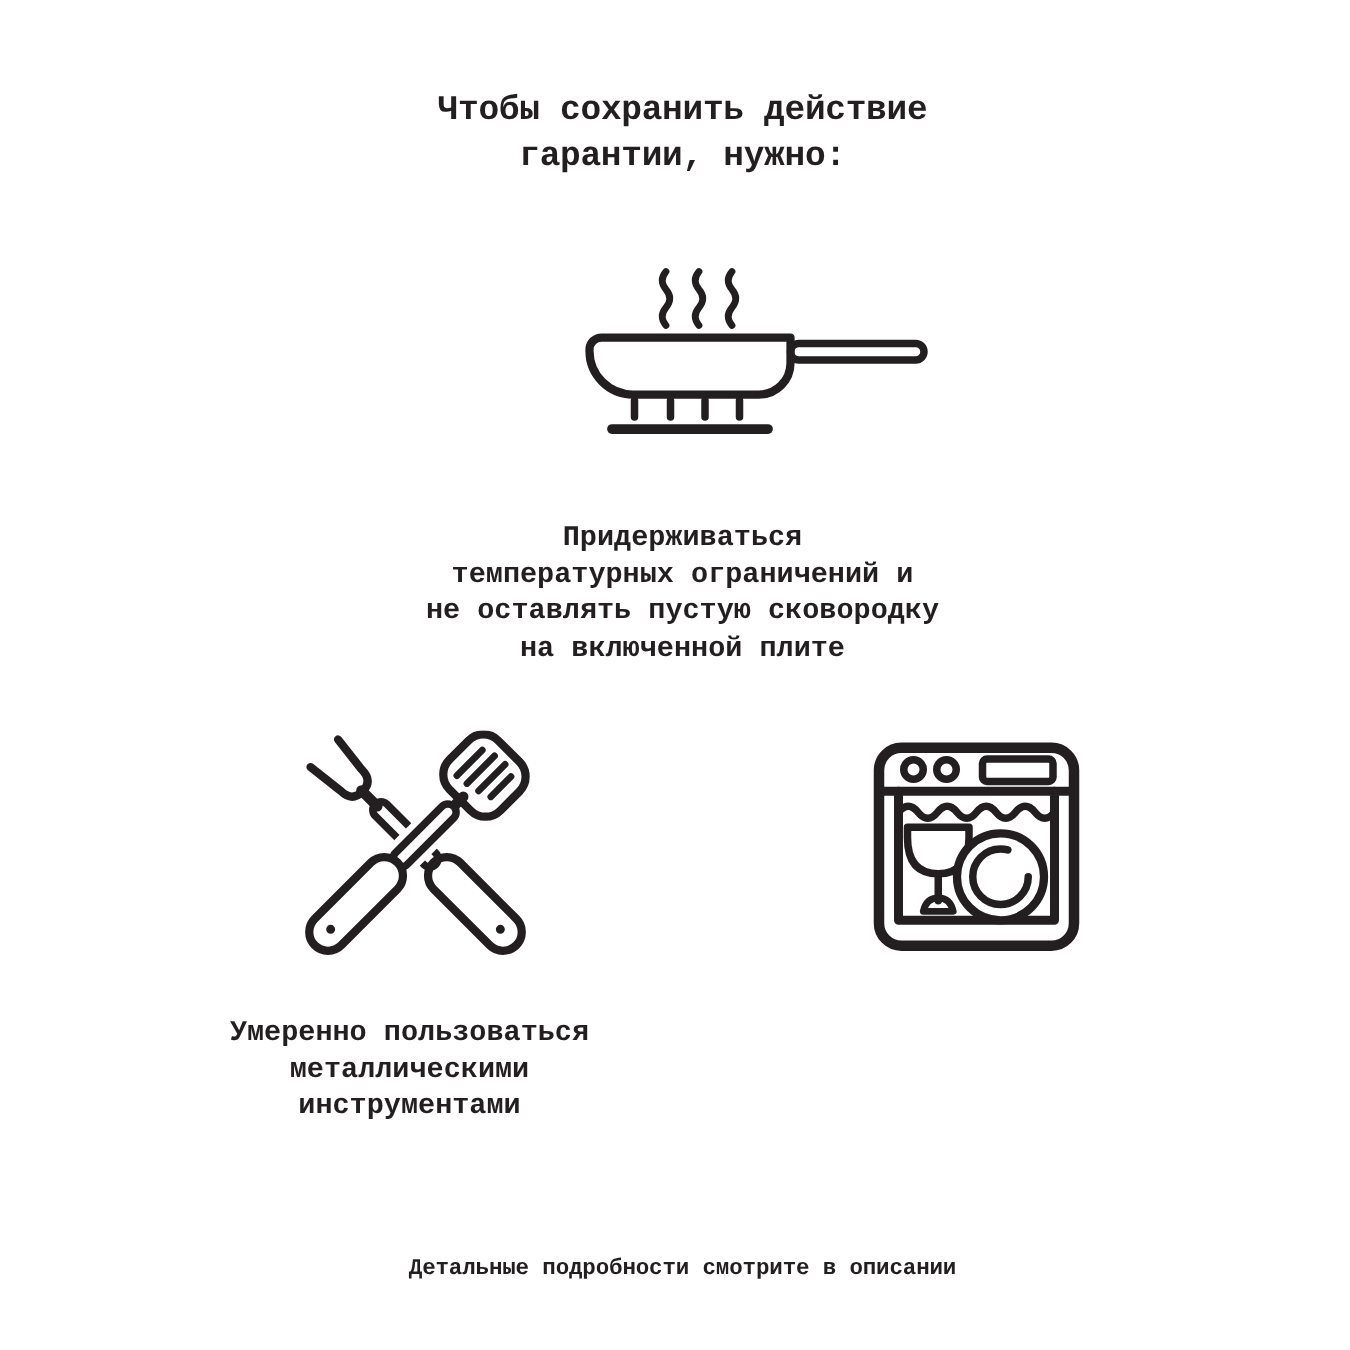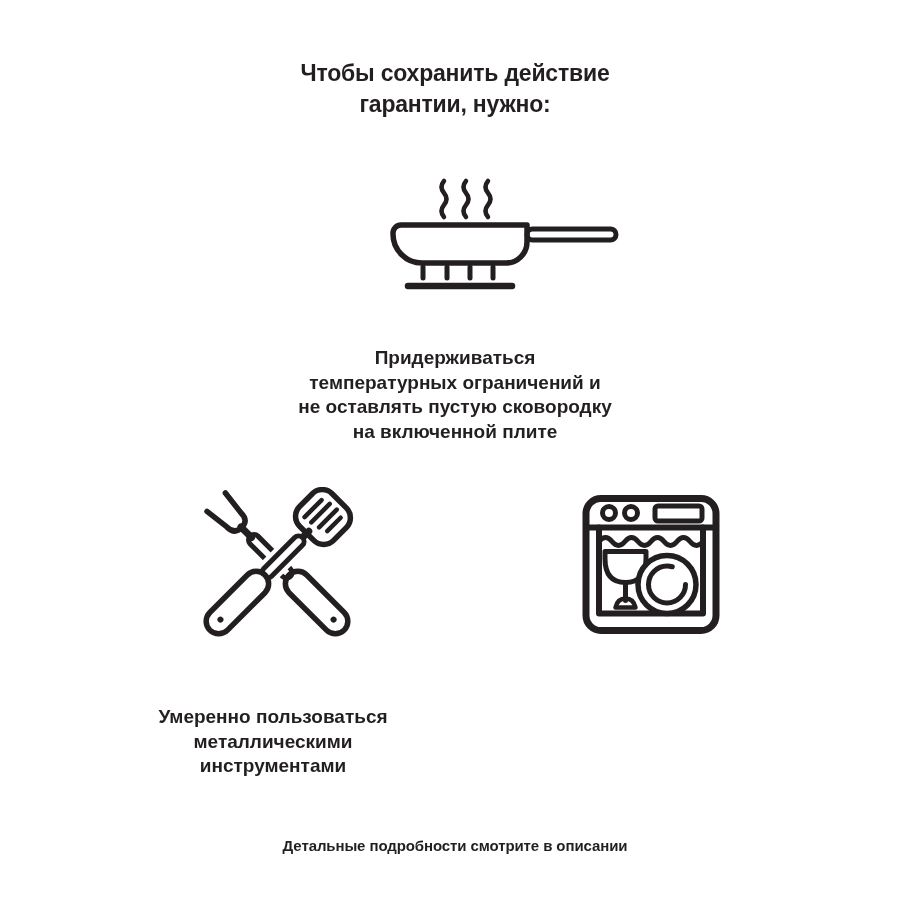--- a/index.html
+++ b/index.html
@@ -3,21 +3,21 @@
 <meta charset="utf-8">
 <style>
   :root { --ink: #231f20; --bg: #ffffff; }
   * { margin: 0; padding: 0; box-sizing: border-box; }
   html, body { background: #ffffff; }
   .page {
     position: relative;
     width: 900px;
     height: 900px;
     background: var(--bg);
-    font-family: Liberation Sans, sans-serif;
+    font-family: Liberation Mono, monospace;
     color: var(--ink);
     overflow: hidden;
     margin: 0 auto;
   }
   .title {
     position: absolute;
     top: 58px; left: 5px; width: 900px;
     text-align: center;
     font-size: 23px;
     font-weight: 700;
@@ -27,21 +27,21 @@
   }
   .caption {
     position: absolute;
     text-align: center;
     font-size: 19px;
     font-weight: 700;
     line-height: 24.5px;
     white-space: pre-line;
   }
   .caption.center { top: 346px; left: 5px; width: 900px; }
-  .caption.left   { top: 705px; left: 93px;  width: 360px; }
+  .caption.left   { top: 676px; left: 93px;  width: 360px; }
   .caption.right  { top: 687px; left: 470px; width: 360px; }
   .footer {
     position: absolute;
     top: 837px; left: 5px; width: 900px;
     text-align: center;
     font-size: 15px;
     font-weight: 700;
     letter-spacing: -0.1px;
     white-space: pre-line;
   }

